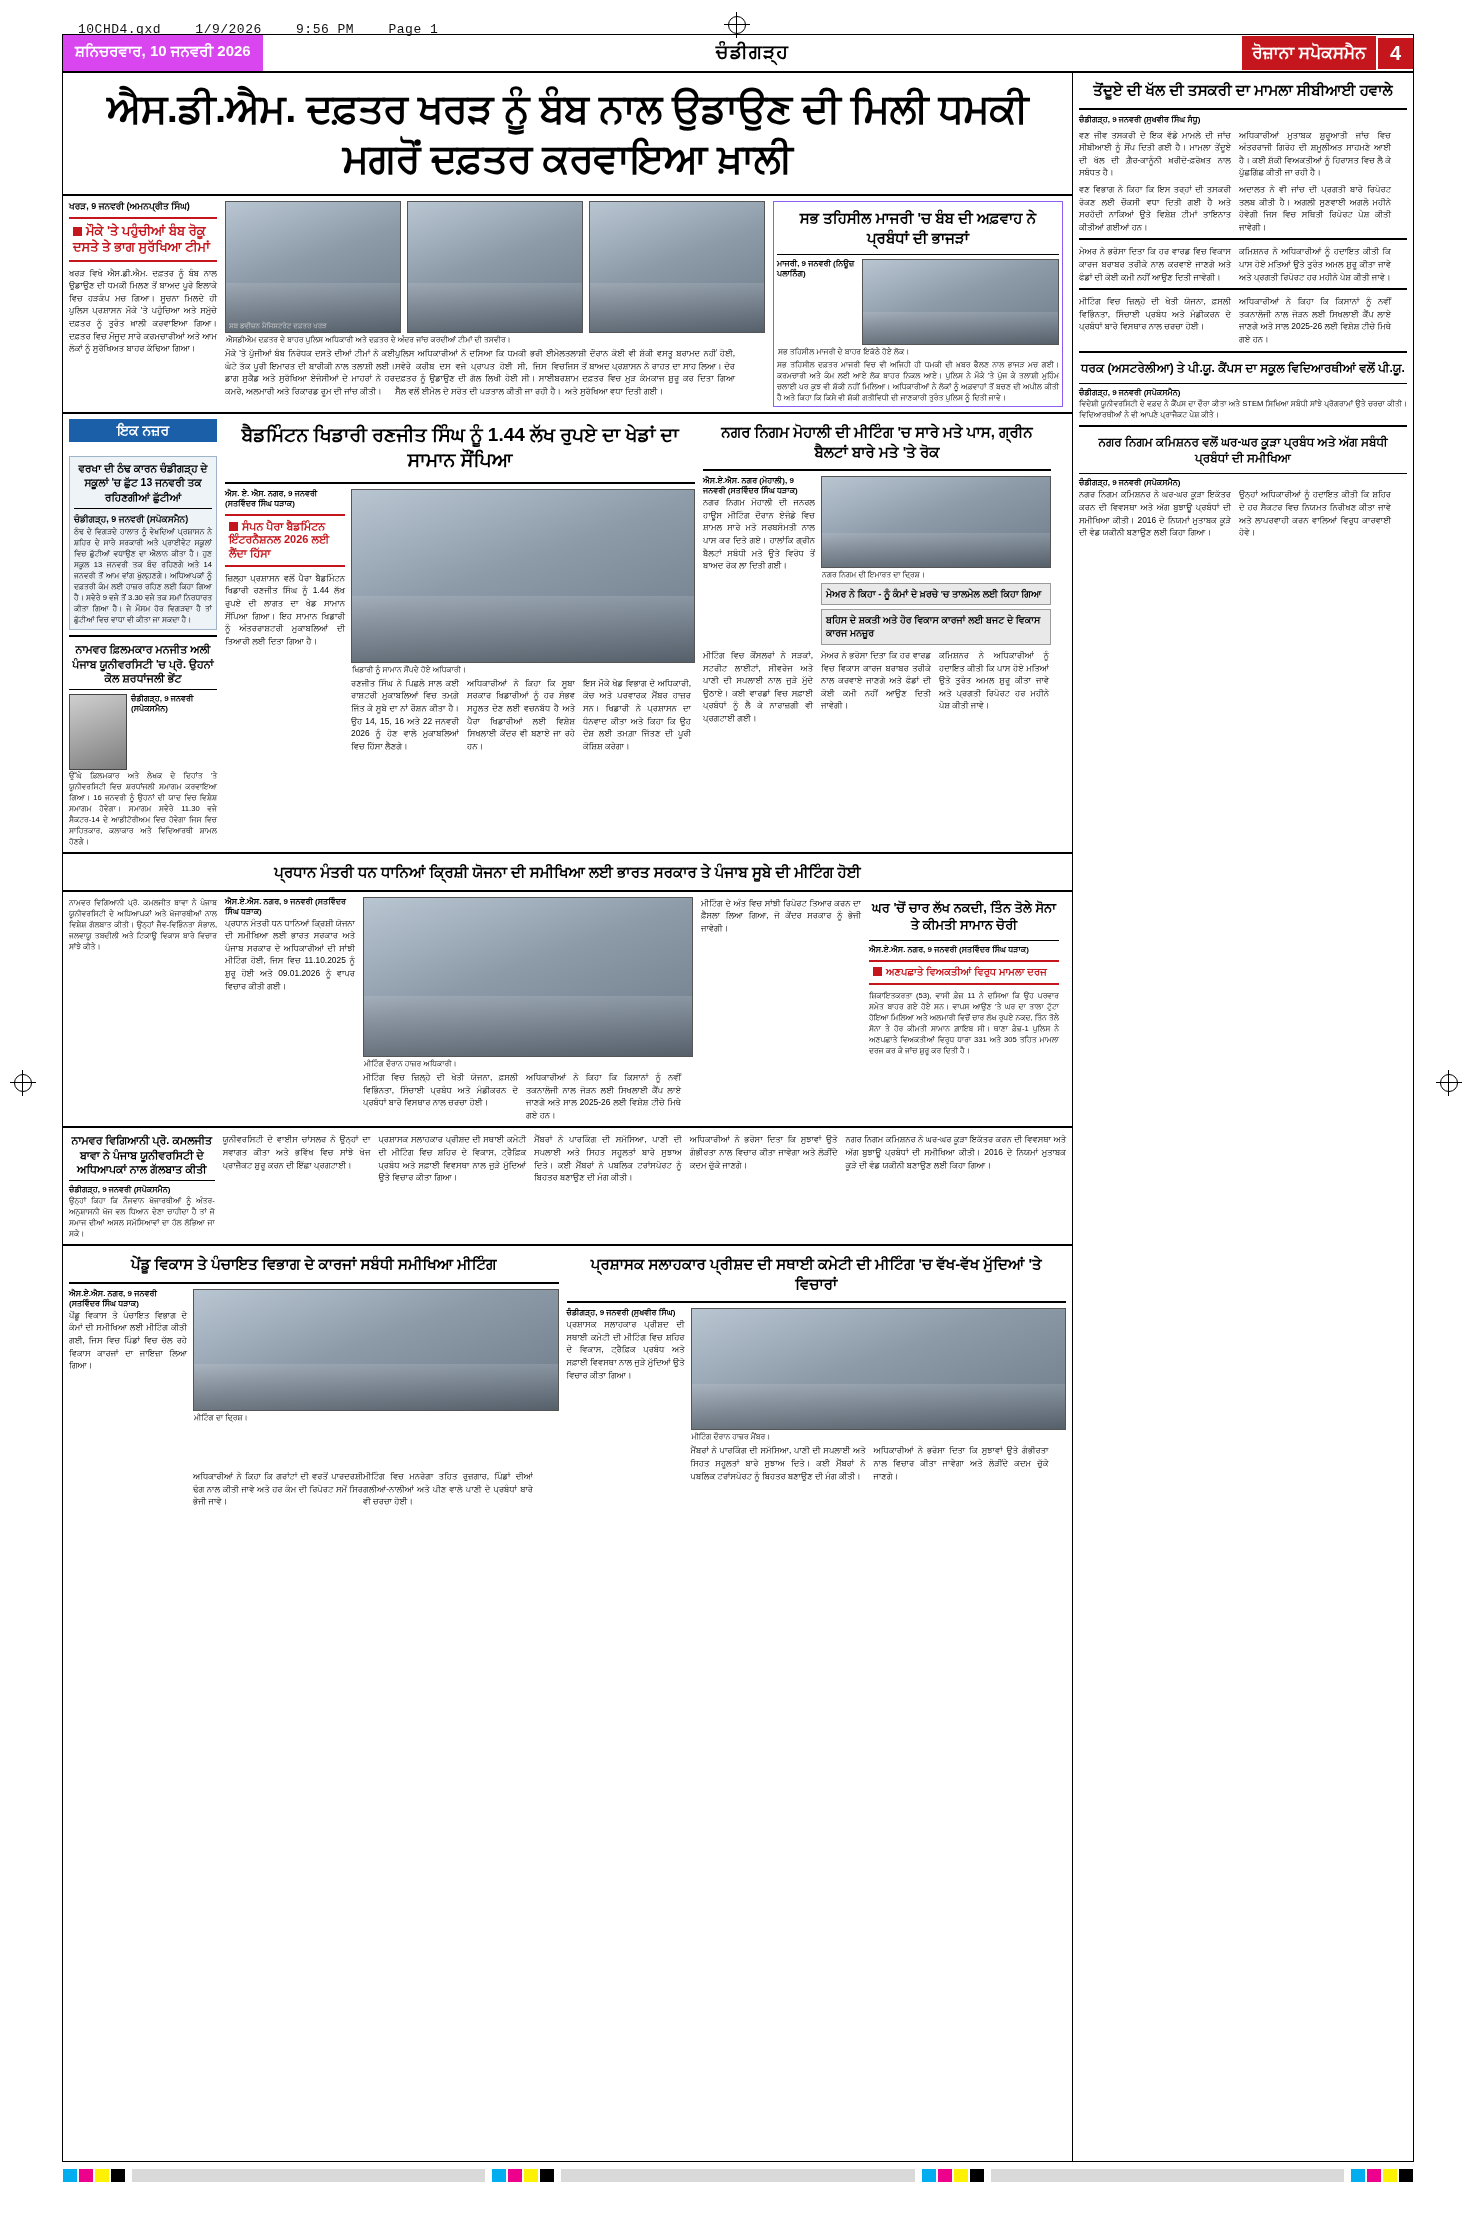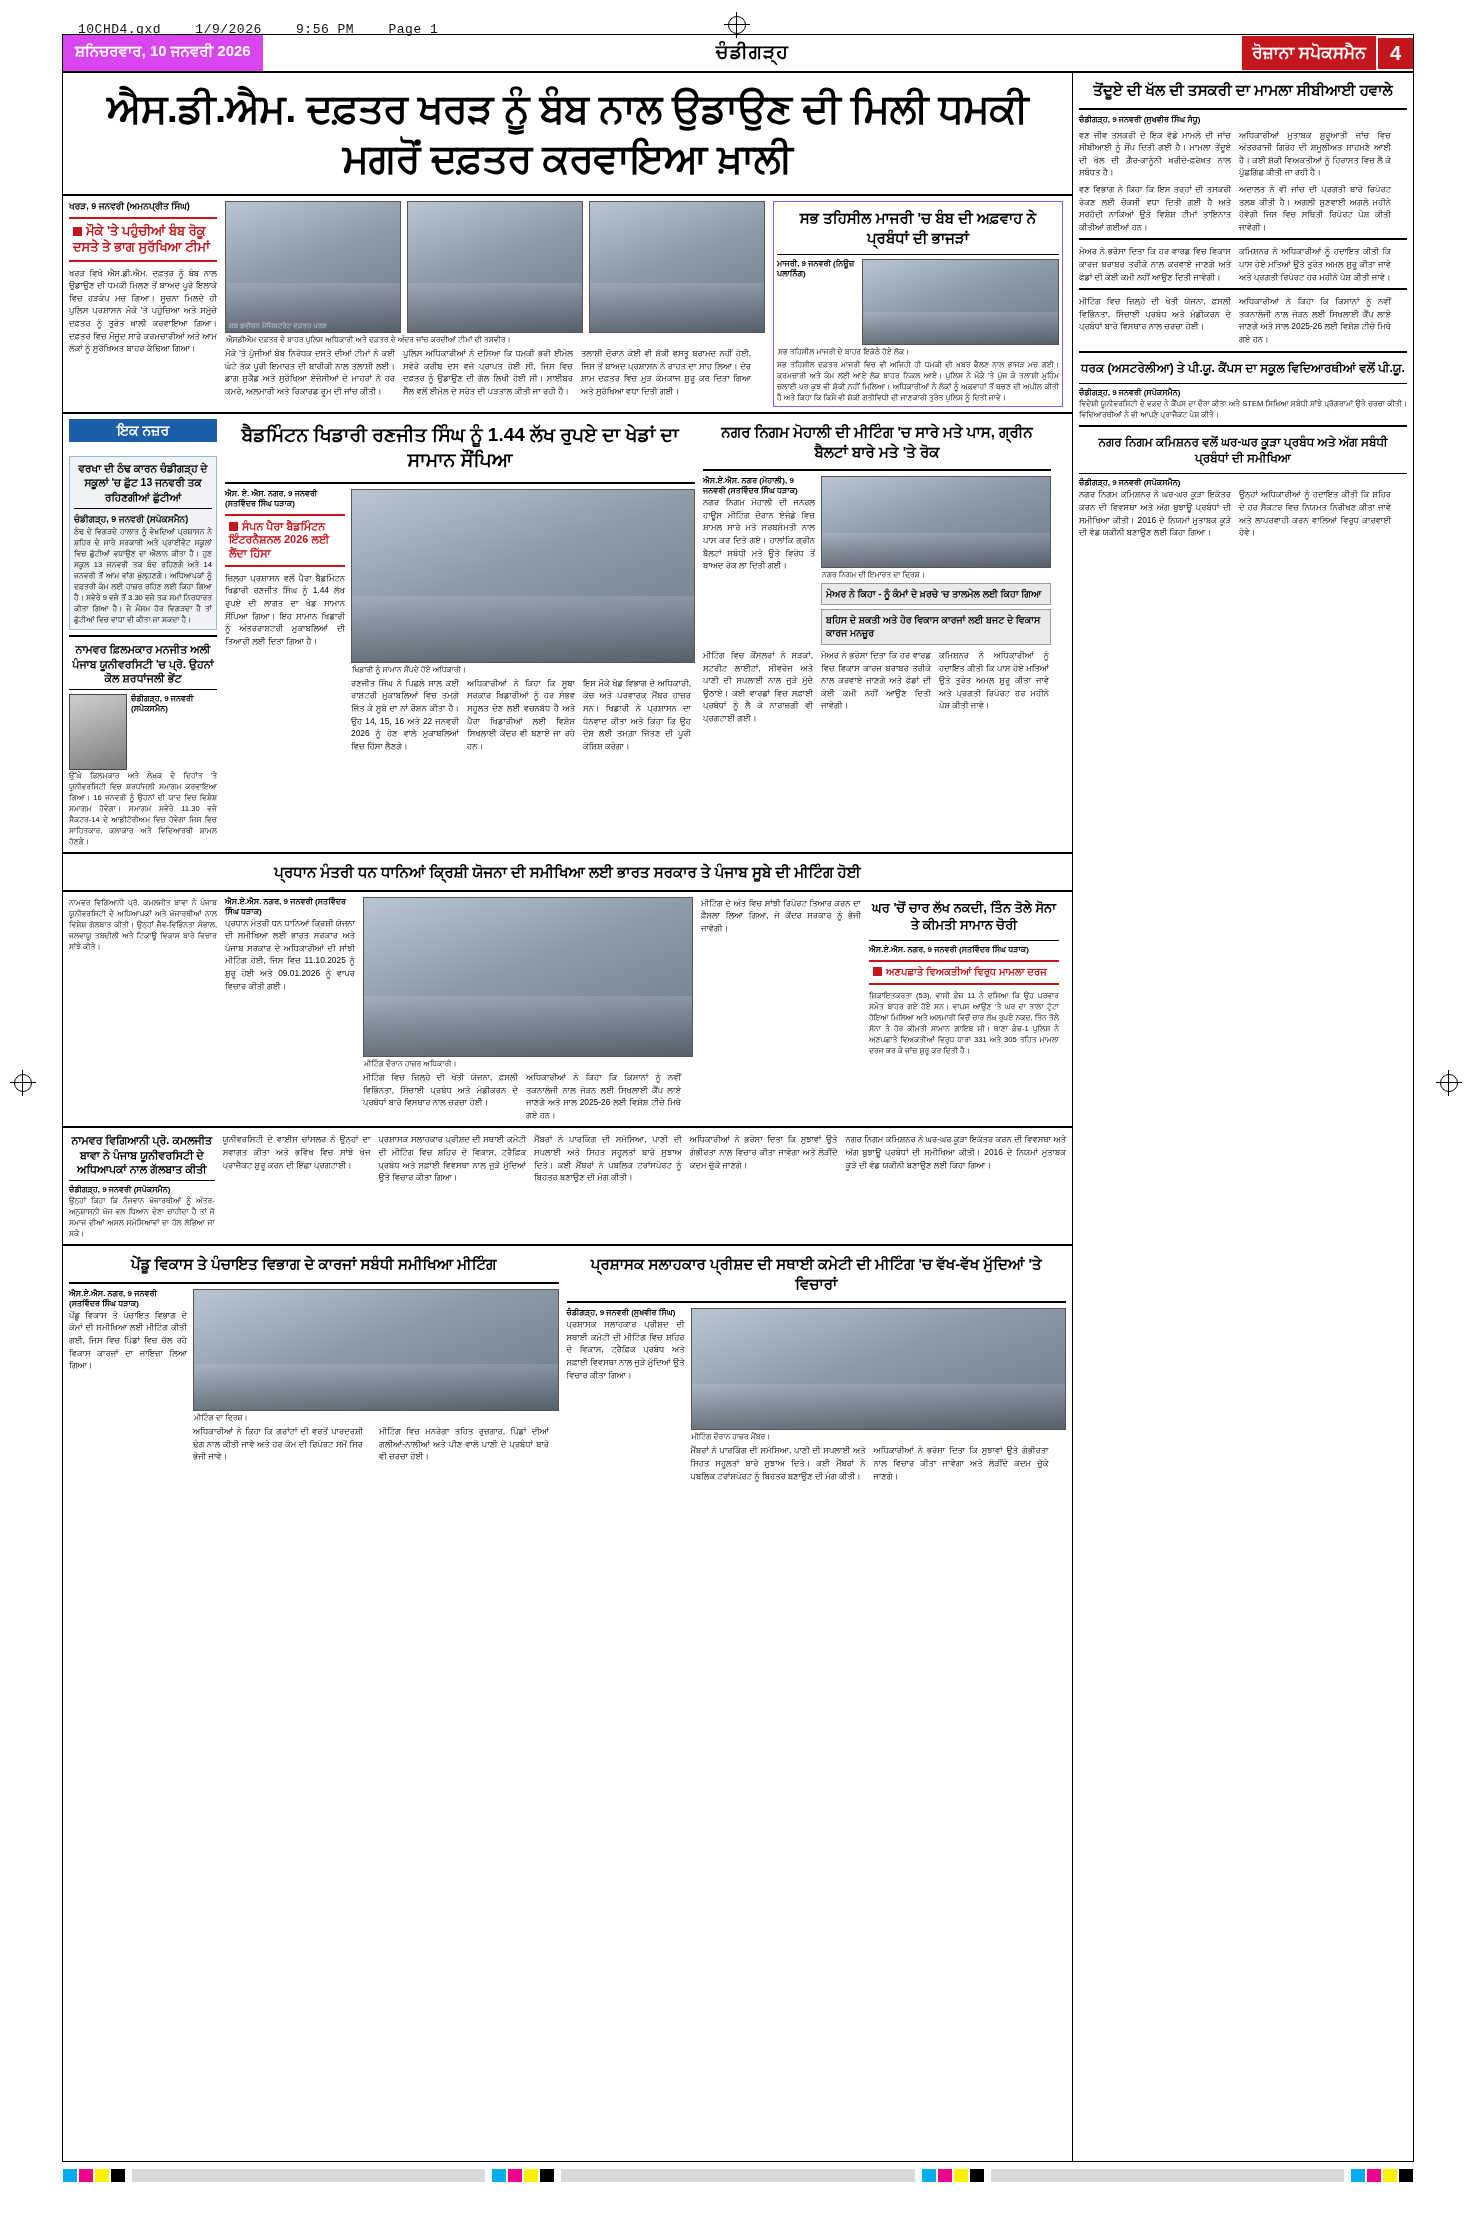--- a/index.html
+++ b/index.html
@@ -92,21 +92,21 @@
 
             <div style="width:540px;">
               <div style="display:flex;gap:6px;">
                 <div class="photo" style="width:176px;height:130px;">
                   <div class="cap">ਸਬ ਡਵੀਜ਼ਨ ਮੈਜਿਸਟਰੇਟ ਦਫ਼ਤਰ ਖਰੜ</div>
                 </div>
                 <div class="photo" style="width:176px;height:130px;"></div>
                 <div class="photo" style="width:176px;height:130px;"></div>
               </div>
               <div class="capt">ਐਸਡੀਐਮ ਦਫ਼ਤਰ ਦੇ ਬਾਹਰ ਪੁਲਿਸ ਅਧਿਕਾਰੀ ਅਤੇ ਦਫ਼ਤਰ ਦੇ ਅੰਦਰ ਜਾਂਚ ਕਰਦੀਆਂ ਟੀਮਾਂ ਦੀ ਤਸਵੀਰ।</div>
-              <div style="display:flex;gap:8px;">
+              <div style="display:flex;">
                 <div class="nc" style="width:170px;">ਮੌਕੇ 'ਤੇ ਪੁੱਜੀਆਂ ਬੰਬ ਨਿਰੋਧਕ ਦਸਤੇ ਦੀਆਂ ਟੀਮਾਂ ਨੇ ਕਈ ਘੰਟੇ ਤੱਕ ਪੂਰੀ ਇਮਾਰਤ ਦੀ ਬਾਰੀਕੀ ਨਾਲ ਤਲਾਸ਼ੀ ਲਈ। ਡਾਗ ਸੁਕੈਡ ਅਤੇ ਸੁਰੱਖਿਆ ਏਜੰਸੀਆਂ ਦੇ ਮਾਹਰਾਂ ਨੇ ਹਰ ਕਮਰੇ, ਅਲਮਾਰੀ ਅਤੇ ਰਿਕਾਰਡ ਰੂਮ ਦੀ ਜਾਂਚ ਕੀਤੀ।</div>
                 <div class="nc" style="width:170px;">ਪੁਲਿਸ ਅਧਿਕਾਰੀਆਂ ਨੇ ਦਸਿਆ ਕਿ ਧਮਕੀ ਭਰੀ ਈਮੇਲ ਸਵੇਰੇ ਕਰੀਬ ਦਸ ਵਜੇ ਪ੍ਰਾਪਤ ਹੋਈ ਸੀ, ਜਿਸ ਵਿਚ ਦਫ਼ਤਰ ਨੂੰ ਉਡਾਉਣ ਦੀ ਗੱਲ ਲਿਖੀ ਹੋਈ ਸੀ। ਸਾਈਬਰ ਸੈੱਲ ਵਲੋਂ ਈਮੇਲ ਦੇ ਸਰੋਤ ਦੀ ਪੜਤਾਲ ਕੀਤੀ ਜਾ ਰਹੀ ਹੈ।</div>
                 <div class="nc" style="width:170px;">ਤਲਾਸ਼ੀ ਦੌਰਾਨ ਕੋਈ ਵੀ ਸ਼ੱਕੀ ਵਸਤੂ ਬਰਾਮਦ ਨਹੀਂ ਹੋਈ, ਜਿਸ ਤੋਂ ਬਾਅਦ ਪ੍ਰਸ਼ਾਸਨ ਨੇ ਰਾਹਤ ਦਾ ਸਾਹ ਲਿਆ। ਦੇਰ ਸ਼ਾਮ ਦਫ਼ਤਰ ਵਿਚ ਮੁੜ ਕੰਮਕਾਜ ਸ਼ੁਰੂ ਕਰ ਦਿਤਾ ਗਿਆ ਅਤੇ ਸੁਰੱਖਿਆ ਵਧਾ ਦਿਤੀ ਗਈ।</div>
               </div>
             </div>
 
             <div style="width:290px;">
               <div class="boxed">
                 <div class="sechead-s">ਸਭ ਤਹਿਸੀਲ ਮਾਜਰੀ 'ਚ ਬੰਬ ਦੀ ਅਫ਼ਵਾਹ ਨੇ ਪ੍ਰਬੰਧਾਂ ਦੀ ਭਾਜੜਾਂ</div>
                 <div class="rule"></div>
@@ -256,21 +256,21 @@
             <div class="sechead-s">ਪੇਂਡੂ ਵਿਕਾਸ ਤੇ ਪੰਚਾਇਤ ਵਿਭਾਗ ਦੇ ਕਾਰਜਾਂ ਸਬੰਧੀ ਸਮੀਖਿਆ ਮੀਟਿੰਗ</div>
             <div class="rule2"></div>
             <div style="display:flex;gap:6px;">
               <div style="width:118px;">
                 <div class="byline" style="font-size:8px;">ਐਸ.ਏ.ਐਸ. ਨਗਰ, 9 ਜਨਵਰੀ (ਸਤਵਿੰਦਰ ਸਿੰਘ ਧੜਾਕ)</div>
                 <div class="nc">ਪੇਂਡੂ ਵਿਕਾਸ ਤੇ ਪੰਚਾਇਤ ਵਿਭਾਗ ਦੇ ਕੰਮਾਂ ਦੀ ਸਮੀਖਿਆ ਲਈ ਮੀਟਿੰਗ ਕੀਤੀ ਗਈ, ਜਿਸ ਵਿਚ ਪਿੰਡਾਂ ਵਿਚ ਚੱਲ ਰਹੇ ਵਿਕਾਸ ਕਾਰਜਾਂ ਦਾ ਜਾਇਜ਼ਾ ਲਿਆ ਗਿਆ।</div>
               </div>
               <div style="flex:1;">
                 <div class="photo" style="height:120px;"></div>
                 <div class="capt">ਮੀਟਿੰਗ ਦਾ ਦ੍ਰਿਸ਼।</div>
-                <div style="display:flex;gap:16px;">
+                <div style="display:flex;gap:0;margin-top:45px;">
                   <div class="nc" style="width:170px;">ਅਧਿਕਾਰੀਆਂ ਨੇ ਕਿਹਾ ਕਿ ਗਰਾਂਟਾਂ ਦੀ ਵਰਤੋਂ ਪਾਰਦਰਸ਼ੀ ਢੰਗ ਨਾਲ ਕੀਤੀ ਜਾਵੇ ਅਤੇ ਹਰ ਕੰਮ ਦੀ ਰਿਪੋਰਟ ਸਮੇਂ ਸਿਰ ਭੇਜੀ ਜਾਵੇ।</div>
                   <div class="nc" style="width:170px;">ਮੀਟਿੰਗ ਵਿਚ ਮਨਰੇਗਾ ਤਹਿਤ ਰੁਜ਼ਗਾਰ, ਪਿੰਡਾਂ ਦੀਆਂ ਗਲੀਆਂ-ਨਾਲੀਆਂ ਅਤੇ ਪੀਣ ਵਾਲੇ ਪਾਣੀ ਦੇ ਪ੍ਰਬੰਧਾਂ ਬਾਰੇ ਵੀ ਚਰਚਾ ਹੋਈ।</div>
                 </div>
               </div>
             </div>
           </div>
 
           <div style="width:500px;">
             <div class="sechead-s">ਪ੍ਰਸ਼ਾਸਕ ਸਲਾਹਕਾਰ ਪ੍ਰੀਸ਼ਦ ਦੀ ਸਥਾਈ ਕਮੇਟੀ ਦੀ ਮੀਟਿੰਗ 'ਚ ਵੱਖ-ਵੱਖ ਮੁੱਦਿਆਂ 'ਤੇ ਵਿਚਾਰਾਂ</div>
             <div class="rule2"></div>

